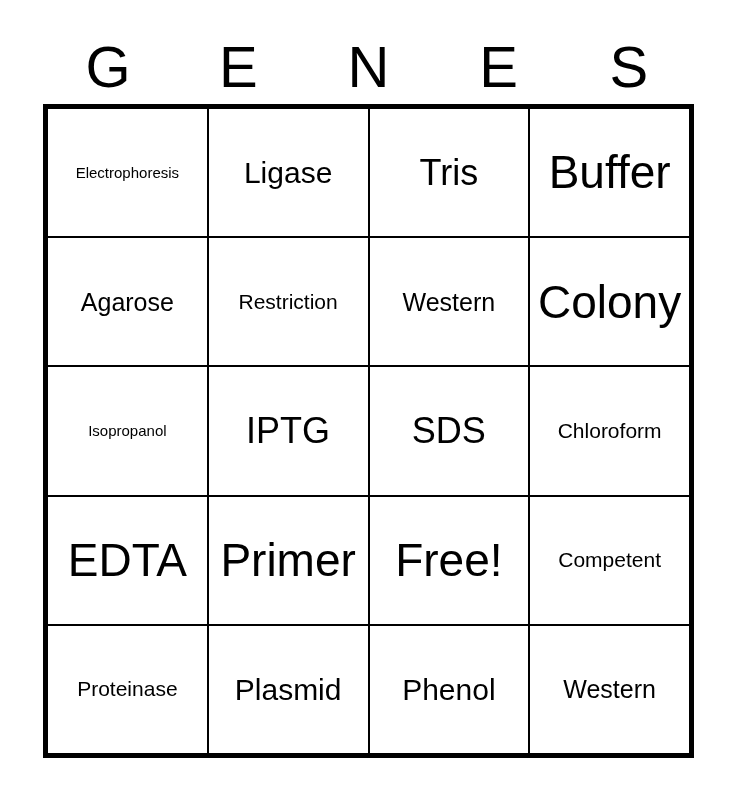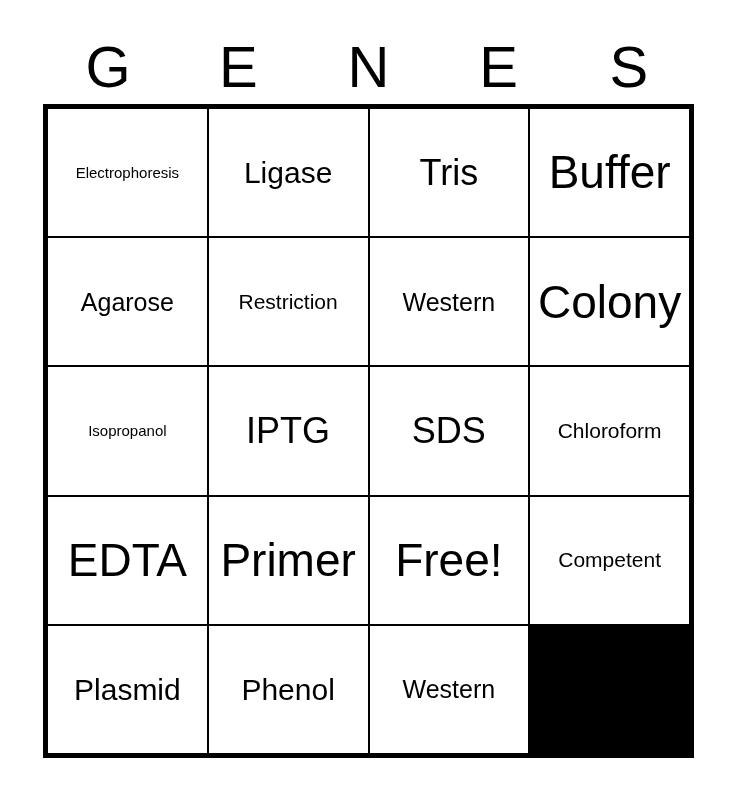--- a/index.html
+++ b/index.html
@@ -139,20 +139,23 @@
     <div class="cell fs-xl">
         <span>Primer</span>
       </div>
     <div class="cell fs-xl">
         <span>Free!</span>
       </div>
     <div class="cell fs-s">
         <span>Competent</span>
       </div>
 
+    <div class="cell fs-s">
+        <span>Proteinase</span>
+      </div>
     <div class="cell fs-l">
         <span>Plasmid</span>
       </div>
     <div class="cell fs-l">
         <span>Phenol</span>
       </div>
     <div class="cell fs-m">
         <span>Western</span>
       </div>
 

